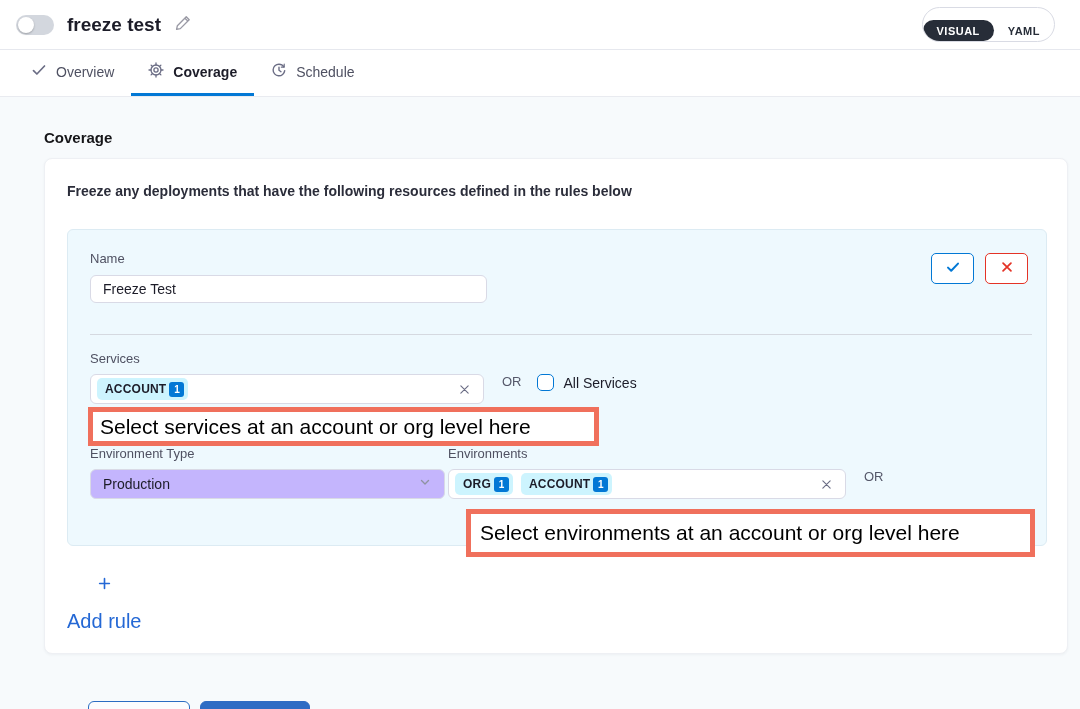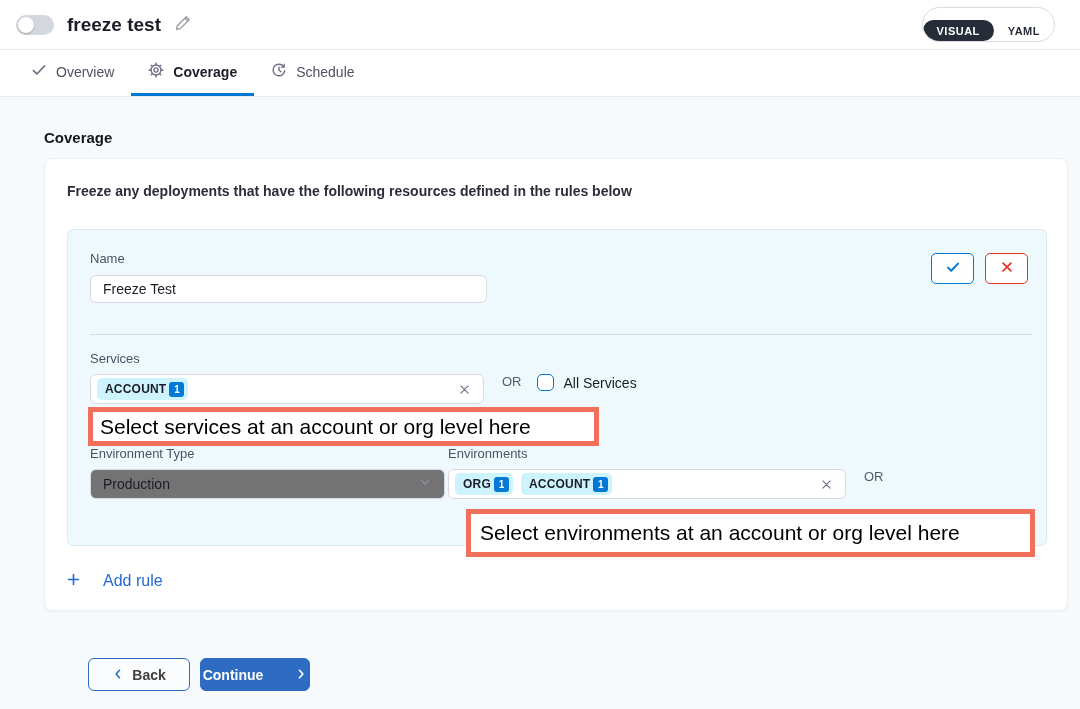--- a/index.html
+++ b/index.html
@@ -51,24 +51,24 @@
   .clear-x { display:flex; align-items:center; cursor:pointer; }
   .tag { background:#cdf4fe; border-radius:5px; height:22px; display:flex; align-items:center; padding:0 4px 0 8px; gap:3px; cursor:pointer; }
   .tag-label { font-size:12px; font-weight:700; color:#1c1c28; letter-spacing:.2px; }
   .tag-count { min-width:15px; height:15px; background:#0278d5; border-radius:3px; color:#fff; font-size:10px; font-weight:700; display:flex; align-items:center; justify-content:center; padding:0 3px; }
   .or { font-size:13px; color:#55586a; margin:0 15px 0 18px; }
   .check-wrap { display:flex; align-items:center; gap:10px; cursor:pointer; }
   .checkbox { width:17px; height:17px; background:#fff; border:1.5px solid #0278d5; border-radius:5px; }
   .check-label { font-size:14px; color:#1c1c28; }
 
   .env-row { display:flex; gap:3px; margin-top:42px; }
-  .select { width:355px; height:30px; background:#737373; border:1px solid #d9dae6; border-radius:6px; display:flex; align-items:center; justify-content:space-between; padding:0 12px; margin-top:8px; cursor:pointer; }
+  .select { width:355px; height:30px; background:#c4b5fd; border:1px solid #d9dae6; border-radius:6px; display:flex; align-items:center; justify-content:space-between; padding:0 12px; margin-top:8px; cursor:pointer; }
   .select-value { font-size:14px; color:#1c1c28; }
 
-  .add-rule { display:flex; align-items:center; gap:23px; margin-top:26px; color:#2468d5; font-size:16px; font-weight:500; cursor:pointer; width:fit-content; }
+  .add-rule { display:flex; align-items:center; gap:15px; margin-top:26px; color:#2468d5; font-size:20px; font-weight:500; cursor:pointer; width:fit-content;flex-direction:column; }
 
   
   .annotation { position:absolute; background:#fff; border:5px solid #f0705c; display:flex; align-items:center; font-size:21px; font-weight:500; color:#000; white-space:nowrap; z-index:5; }
   .annotation.services-note { left:88px; top:407px; width:511px; height:39px; padding-left:7px; }
   .annotation.environments-note { left:466px; top:509px; width:569px; height:48px; padding-left:9px; }
 
   
   .footer { display:flex; gap:10px; margin:47px 0 0 44px; }
   .btn { height:33px; border-radius:6px; display:flex; align-items:center; justify-content:center; gap:8px; font-size:14px; font-weight:700; cursor:pointer; }
   .btn.back { width:102px; background:#fbfcfe; border:1.5px solid #2b6cc2; color:#404040; }

